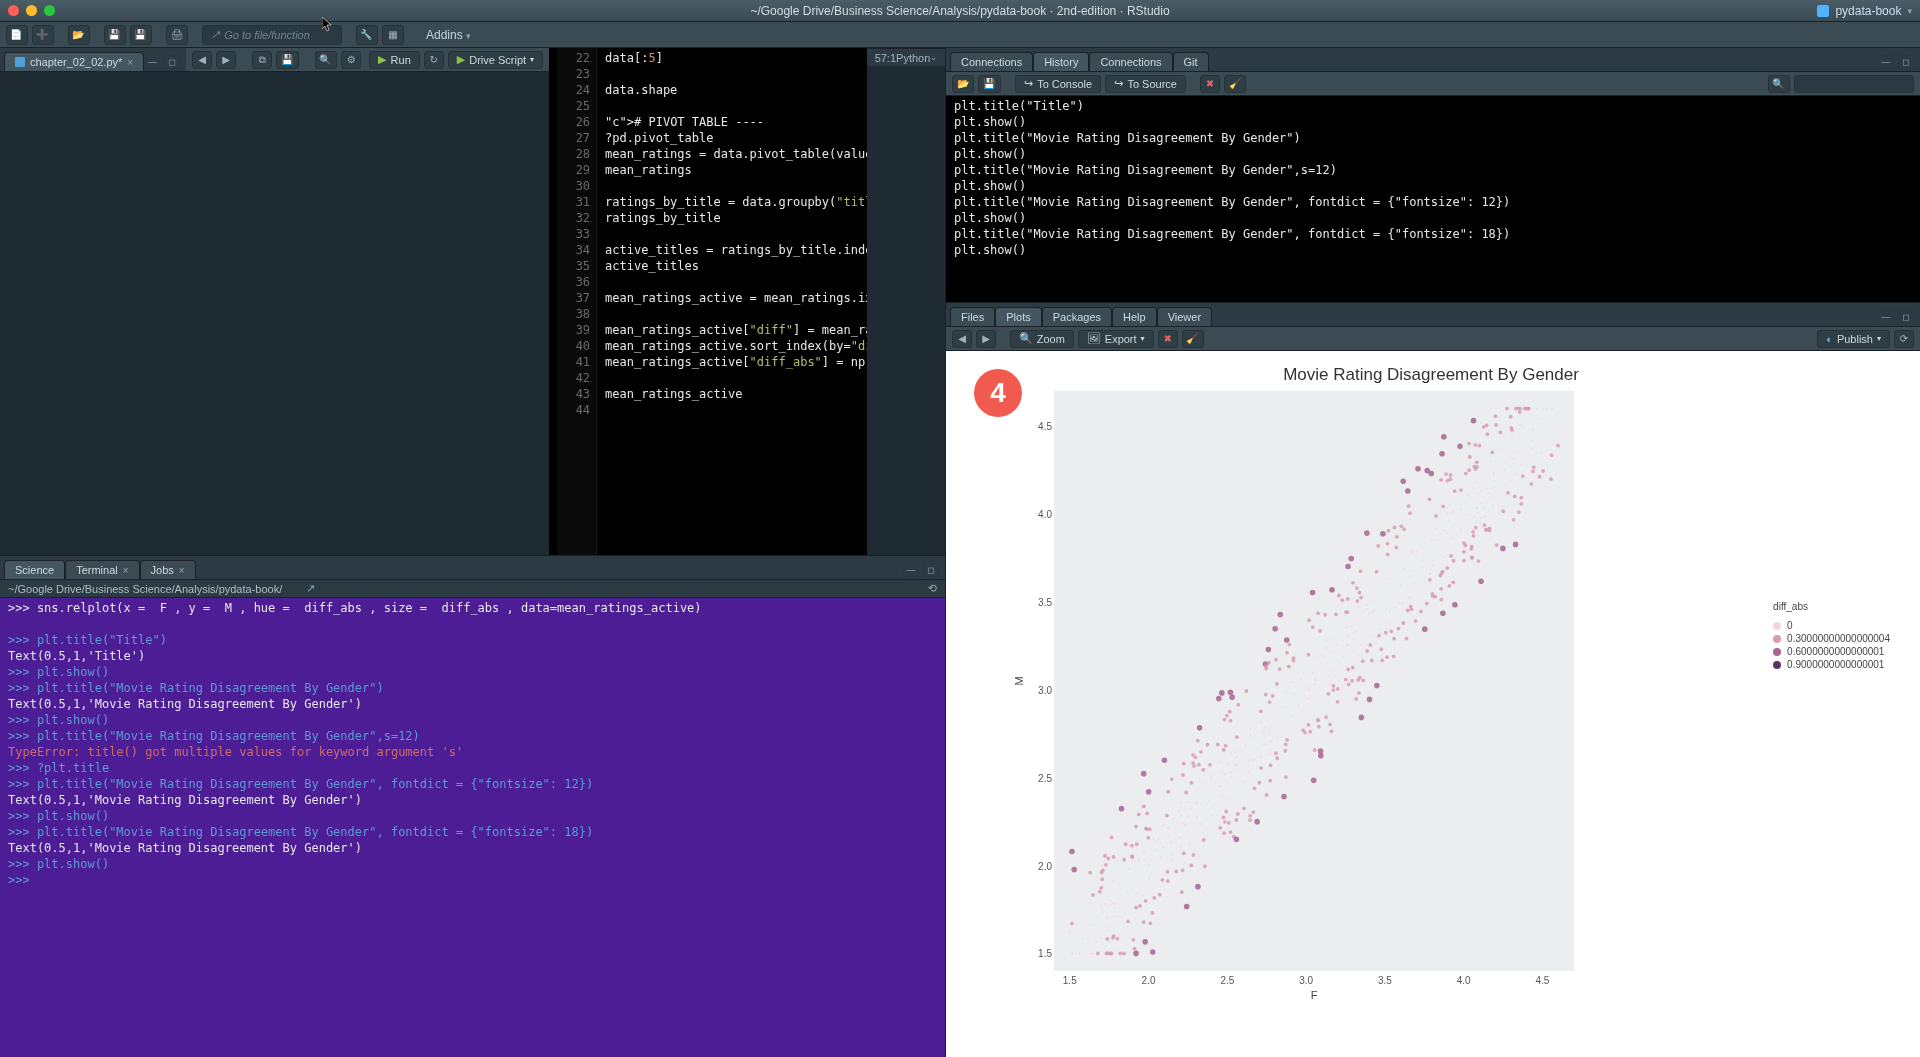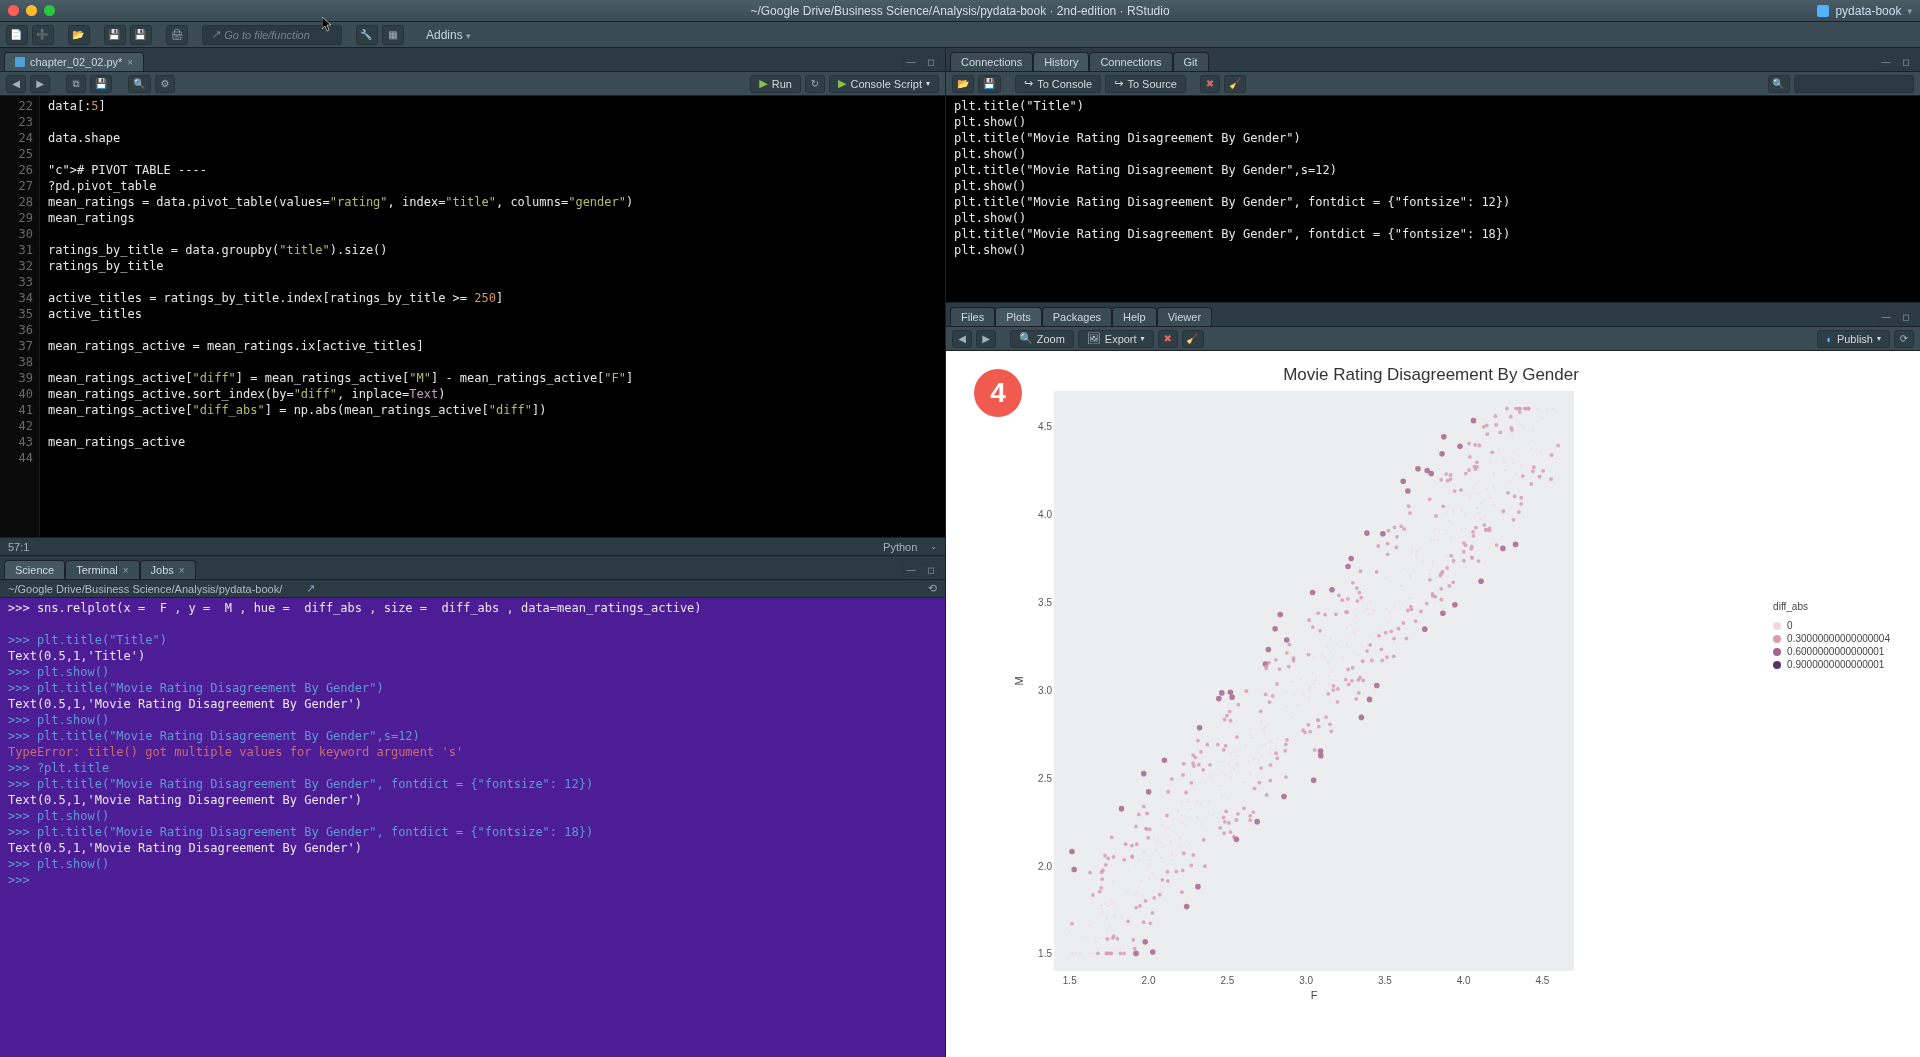--- a/index.html
+++ b/index.html
@@ -118,37 +118,37 @@
   border-radius: 3px;
   display: inline-flex; align-items: center; justify-content: center;
   font-size: 10px; color: #9fb3bd;
   padding: 0 4px;
 }
 .mt-btn.wtext { padding: 0 8px; gap: 4px; color: #cfd8dc; font-size: 11px; }
 .mt-spacer { flex: 1; }
 
 
 .editor-wrap { flex: 1; display: flex; overflow: hidden; background: #000; position: relative; }
-.gutter { width: 40px; background: #0a0a0a; border-right: 1px solid #1a1a1a; text-align: right; padding: 2px 6px 0 0; color: #6a6a6a; font-family: Menlo, Consolas, monospace; font-size: 12px; line-height: 16px; }
+.gutter { width: 40px; background: #0a0a0a; border-right: 1px solid #1a1a1a; text-align: right; padding: 2px 6px 0 0; color: #6a6a6a; font-family: Menlo, Consolas, monospace; font-size: 12px; line-height: 16px; margin-left: 8px; }
 .code { flex: 1; padding: 2px 0 0 8px; font-family: Menlo, Consolas, monospace; font-size: 12px; line-height: 16px; white-space: pre; color: #e8e8e8; overflow: hidden; } 
 .code .s { color: #b5bd68; } 
 .code .n { color: #de935f; } 
 .code .k { color: #cc99cc; }
 
 .status-line {
   height: 18px;
   background: #2c3a43;
   border-top: 1px solid #1a2228;
   display: flex;
   align-items: center;
   padding: 0 8px;
   font-size: 11px;
   color: #9fb3bd;
 }
-.status-line .right { margin-left: auto; display: flex; align-items: center; gap: 13px; }
+.status-line .right { margin-left: auto; display: flex; align-items: center; gap: 0; }
 
 
 .console-path {
   height: 18px;
   background: #2c3a43;
   border-bottom: 1px solid #1a2228;
   padding: 0 8px;
   font-size: 11px;
   color: #aebcc4;
   display: flex;
@@ -283,21 +283,21 @@
   <span class="tb-btn">🔧</span>
   <span class="tb-btn">▦</span>
   <span class="tb-sep"></span>
   <span class="addins"><span>Addins</span> <span style="font-size:9px;color:#8fa4ae;">▾</span></span>
 </div>
 
 <div class="main-grid">
 
   <div class="pane-col">
 
-    <div style="display:flex;flex-direction:column;height:507px;">
+    <div style="display:flex;height:507px;">
       <div class="tab-strip">
         <div class="tab active">
           <span style="width:10px;height:10px;background:#4f9fd8;border-radius:1px;"></span>
           <span>chapter_02_02.py*</span>
           <span class="tab-x">×</span>
         </div>
         <div class="strip-right">
           <span>—</span>
           <span>◻</span>
         </div>
@@ -312,21 +312,21 @@
         <span class="mt-btn">🔍</span>
         <span class="mt-btn">⚙</span>
         <div class="mt-spacer"></div>
         <span class="mt-btn wtext">
             <span style="color:#8bc34a;">▶</span>
             <span>Run</span>
           </span>
         <span class="mt-btn">↻</span>
         <span class="mt-btn wtext">
             <span style="color:#8bc34a;">▶</span>
-            <span>Console Script</span> 
+            <span>Drive Script</span> 
             <span style="font-size:8px;">▾</span>
           </span>
       </div>
       <div class="editor-wrap">
         <div class="gutter" id="gutter">22<br>23<br>24<br>25<br>26<br>27<br>28<br>29<br>30<br>31<br>32<br>33<br>34<br>35<br>36<br>37<br>38<br>39<br>40<br>41<br>42<br>43<br>44<br></div>
         <div class="code" id="code">data[:<span class="n">5</span>]
 
 data.shape
 
 <span class="&lt;span">"c"</span>&gt;# PIVOT TABLE ----

